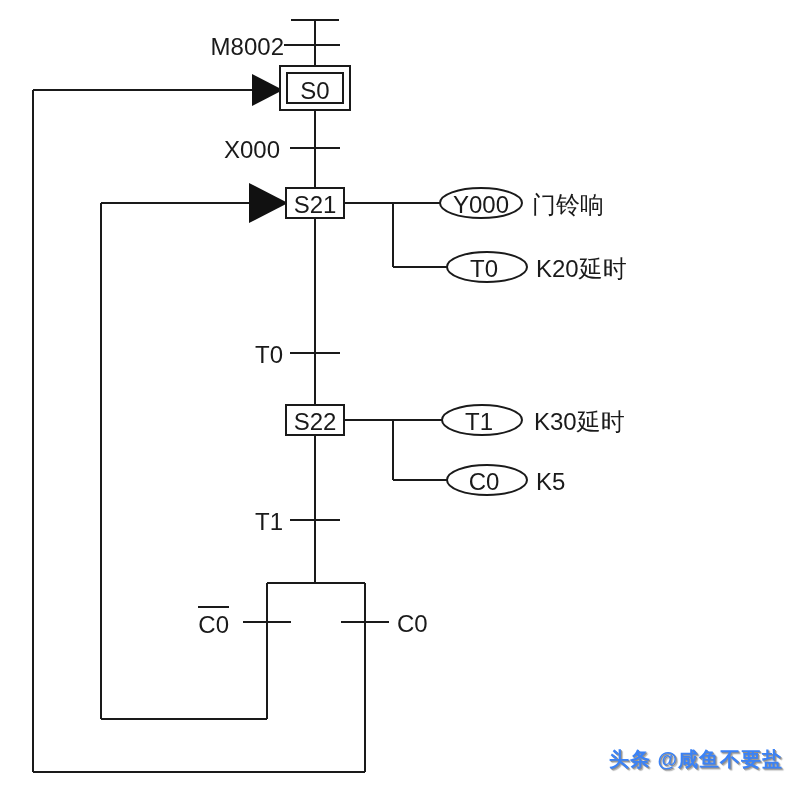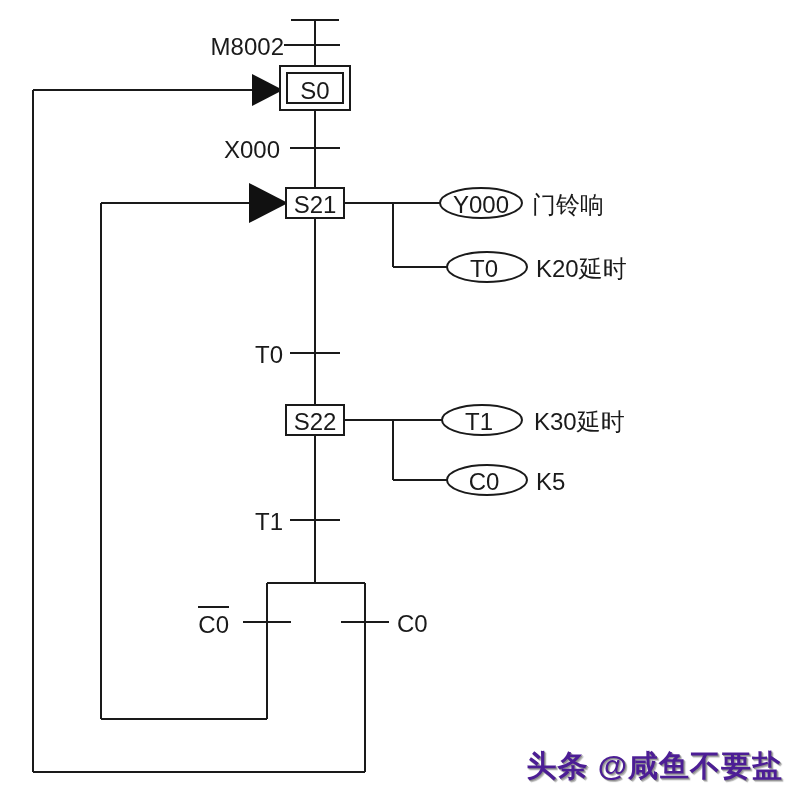--- a/index.html
+++ b/index.html
@@ -36,24 +36,24 @@
     stroke-width: 2;
   }
   svg .arrowhead {
     fill: #111111;
     stroke: none;
   }
   #watermark {
     position: absolute;
     right: 9px;
     top: 746px;
-    font-size: 30px;
+    font-size: 20px;
     font-weight: bold;
     letter-spacing: 1px;
-    color: #4c1d95;
+    color: #3b82f6;
     text-shadow: 1px 1px 0 #8f8f8f, 2px 2px 1px #b5b5b5, -1px -1px 0 #ffffff;
     white-space: nowrap;
   }
 </style>
 </head>
 <body>
 
 <div id="stage">
   <svg width="792" height="790" viewBox="0 0 792 790" xmlns="http://www.w3.org/2000/svg">
 

